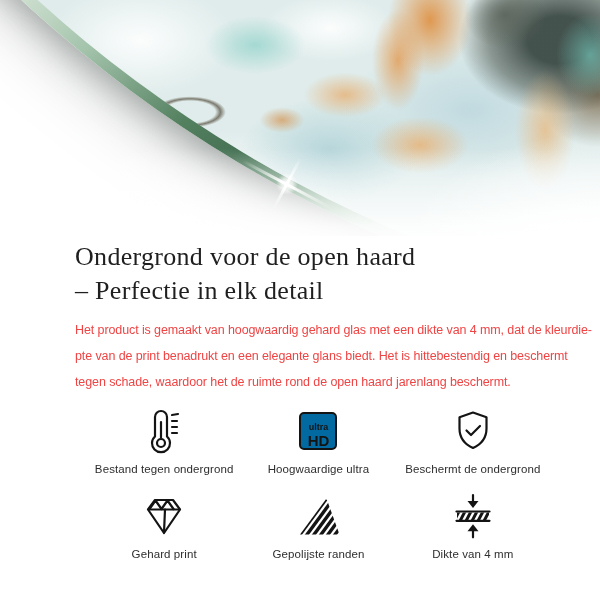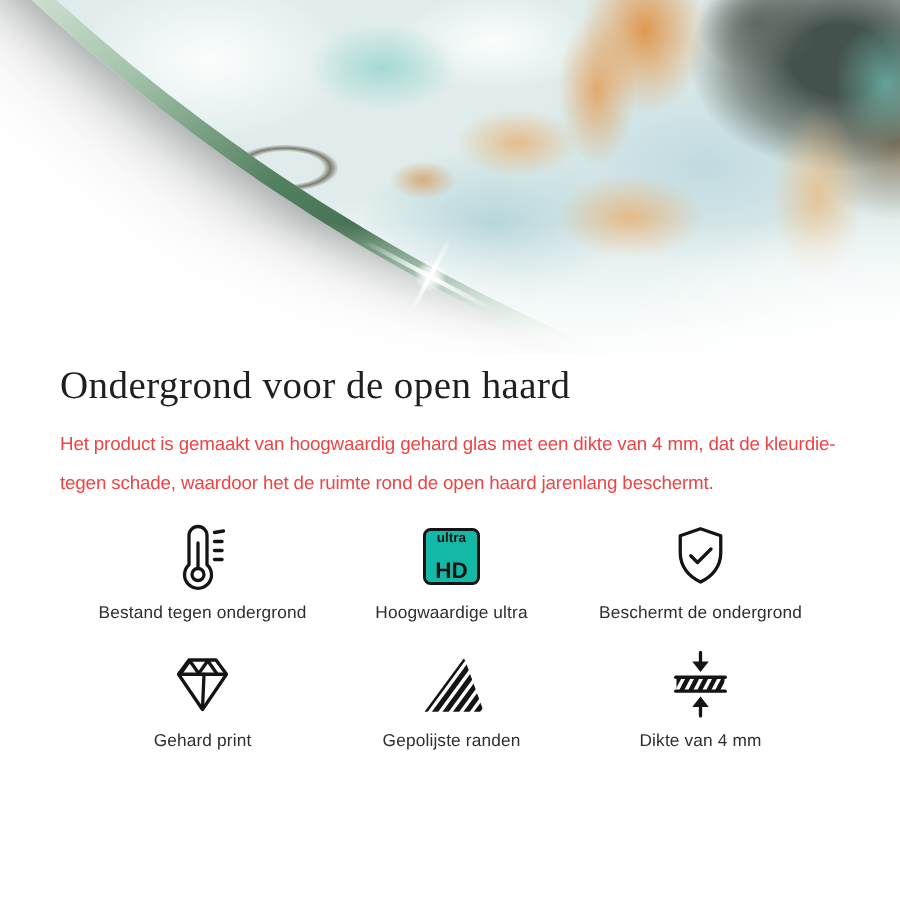--- a/index.html
+++ b/index.html
@@ -58,39 +58,39 @@
     background:radial-gradient(circle, rgba(255,255,255,1) 0%, rgba(255,255,255,0.7) 35%, rgba(255,255,255,0) 70%); }
 
   
   .hero-fade { z-index:5;
     background:
       radial-gradient(ellipse 300px 200px at 100% 105%, #ffffff 22%, rgba(255,255,255,0) 70%),
       linear-gradient(to bottom, rgba(255,255,255,0) 0%, rgba(255,255,255,0) 57%, rgba(255,255,255,0.9) 87%, #ffffff 96%);
   }
 
   
-  .content { position:relative; padding:0 38px 0 40px; }
+  .content { position:relative; padding:0 38px 0 40px;margin-left:35px; }
   h1 {
     margin-top:4px;
     font-family:"Liberation Serif", "DejaVu Serif", serif;
     font-weight:400; font-size:26px; line-height:34px;
     letter-spacing:0.3px; color:#1f1f1f;
   }
   .body-copy { margin-top:9px; color:#ef4444; }
   .body-line { font-size:12.5px; line-height:26px; letter-spacing:-0.1px; white-space:nowrap; }
 
   
   .features { display:grid; grid-template-columns:repeat(3,1fr); row-gap:17px;
               margin-top:12px; padding:0 12px; }
   .feature { display:flex; flex-direction:column; align-items:center; }
   .icon-box { height:48px; display:flex; align-items:center; justify-content:center; }
   .feature .label { margin-top:8px; font-size:11.5px; color:#2e2e2e; letter-spacing:0.1px; }
 
   .uhd-box { width:38px; height:38px; border:2.5px solid #141414; border-radius:5px;
-             display:flex; flex-direction:column; align-items:center; justify-content:space-between; background:#14b8a6; }
+             display:flex; flex-direction:column; align-items:center; justify-content:flex-end; background:#0369a1; }
   .uhd-top { font-size:9px; font-weight:700; line-height:1; color:#141414; }
   .uhd-bottom { font-size:15px; font-weight:800; line-height:1; margin-top:1px; color:#141414; }
 
   svg.icon { display:block; }
   svg.icon .s { fill:none; stroke:#141414; stroke-width:2.2; stroke-linecap:round; stroke-linejoin:round; }
   svg.icon .f { fill:#141414; stroke:none; }
 </style>
 </head>
 <body>
 
@@ -100,24 +100,25 @@
   <div class="layer plate-art"></div>
   <div class="sparkle">
     <span class="ray r1"></span>
       <span class="ray r2"></span>
       <span class="glow"></span>
   </div>
   <div class="layer hero-fade"></div>
 </div>
 
 <div class="content">
-  <h1><span>Ondergrond voor de open haard</span><br></h1>
+  <h1><span>Ondergrond voor de open haard</span><br><span>– Perfectie in elk detail</span></h1>
 
   <div class="body-copy">
     <div class="body-line">Het product is gemaakt van hoogwaardig gehard glas met een dikte van 4 mm, dat de kleurdie-</div>
+    <div class="body-line">pte van de print benadrukt en een elegante glans biedt. Het is hittebestendig en beschermt</div>
     <div class="body-line">tegen schade, waardoor het de ruimte rond de open haard jarenlang beschermt.</div>
   </div>
 
   <div class="features">
 
     <div class="feature">
       <div class="icon-box">
         <svg class="icon" width="48" height="48" viewBox="0 0 48 48">
           <path class="s" d="M27 29.5 a9 9 0 1 1 -12 0 V10 a6 6 0 0 1 12 0 Z"></path>
           <circle class="s" cx="21" cy="36" r="4"></circle>

